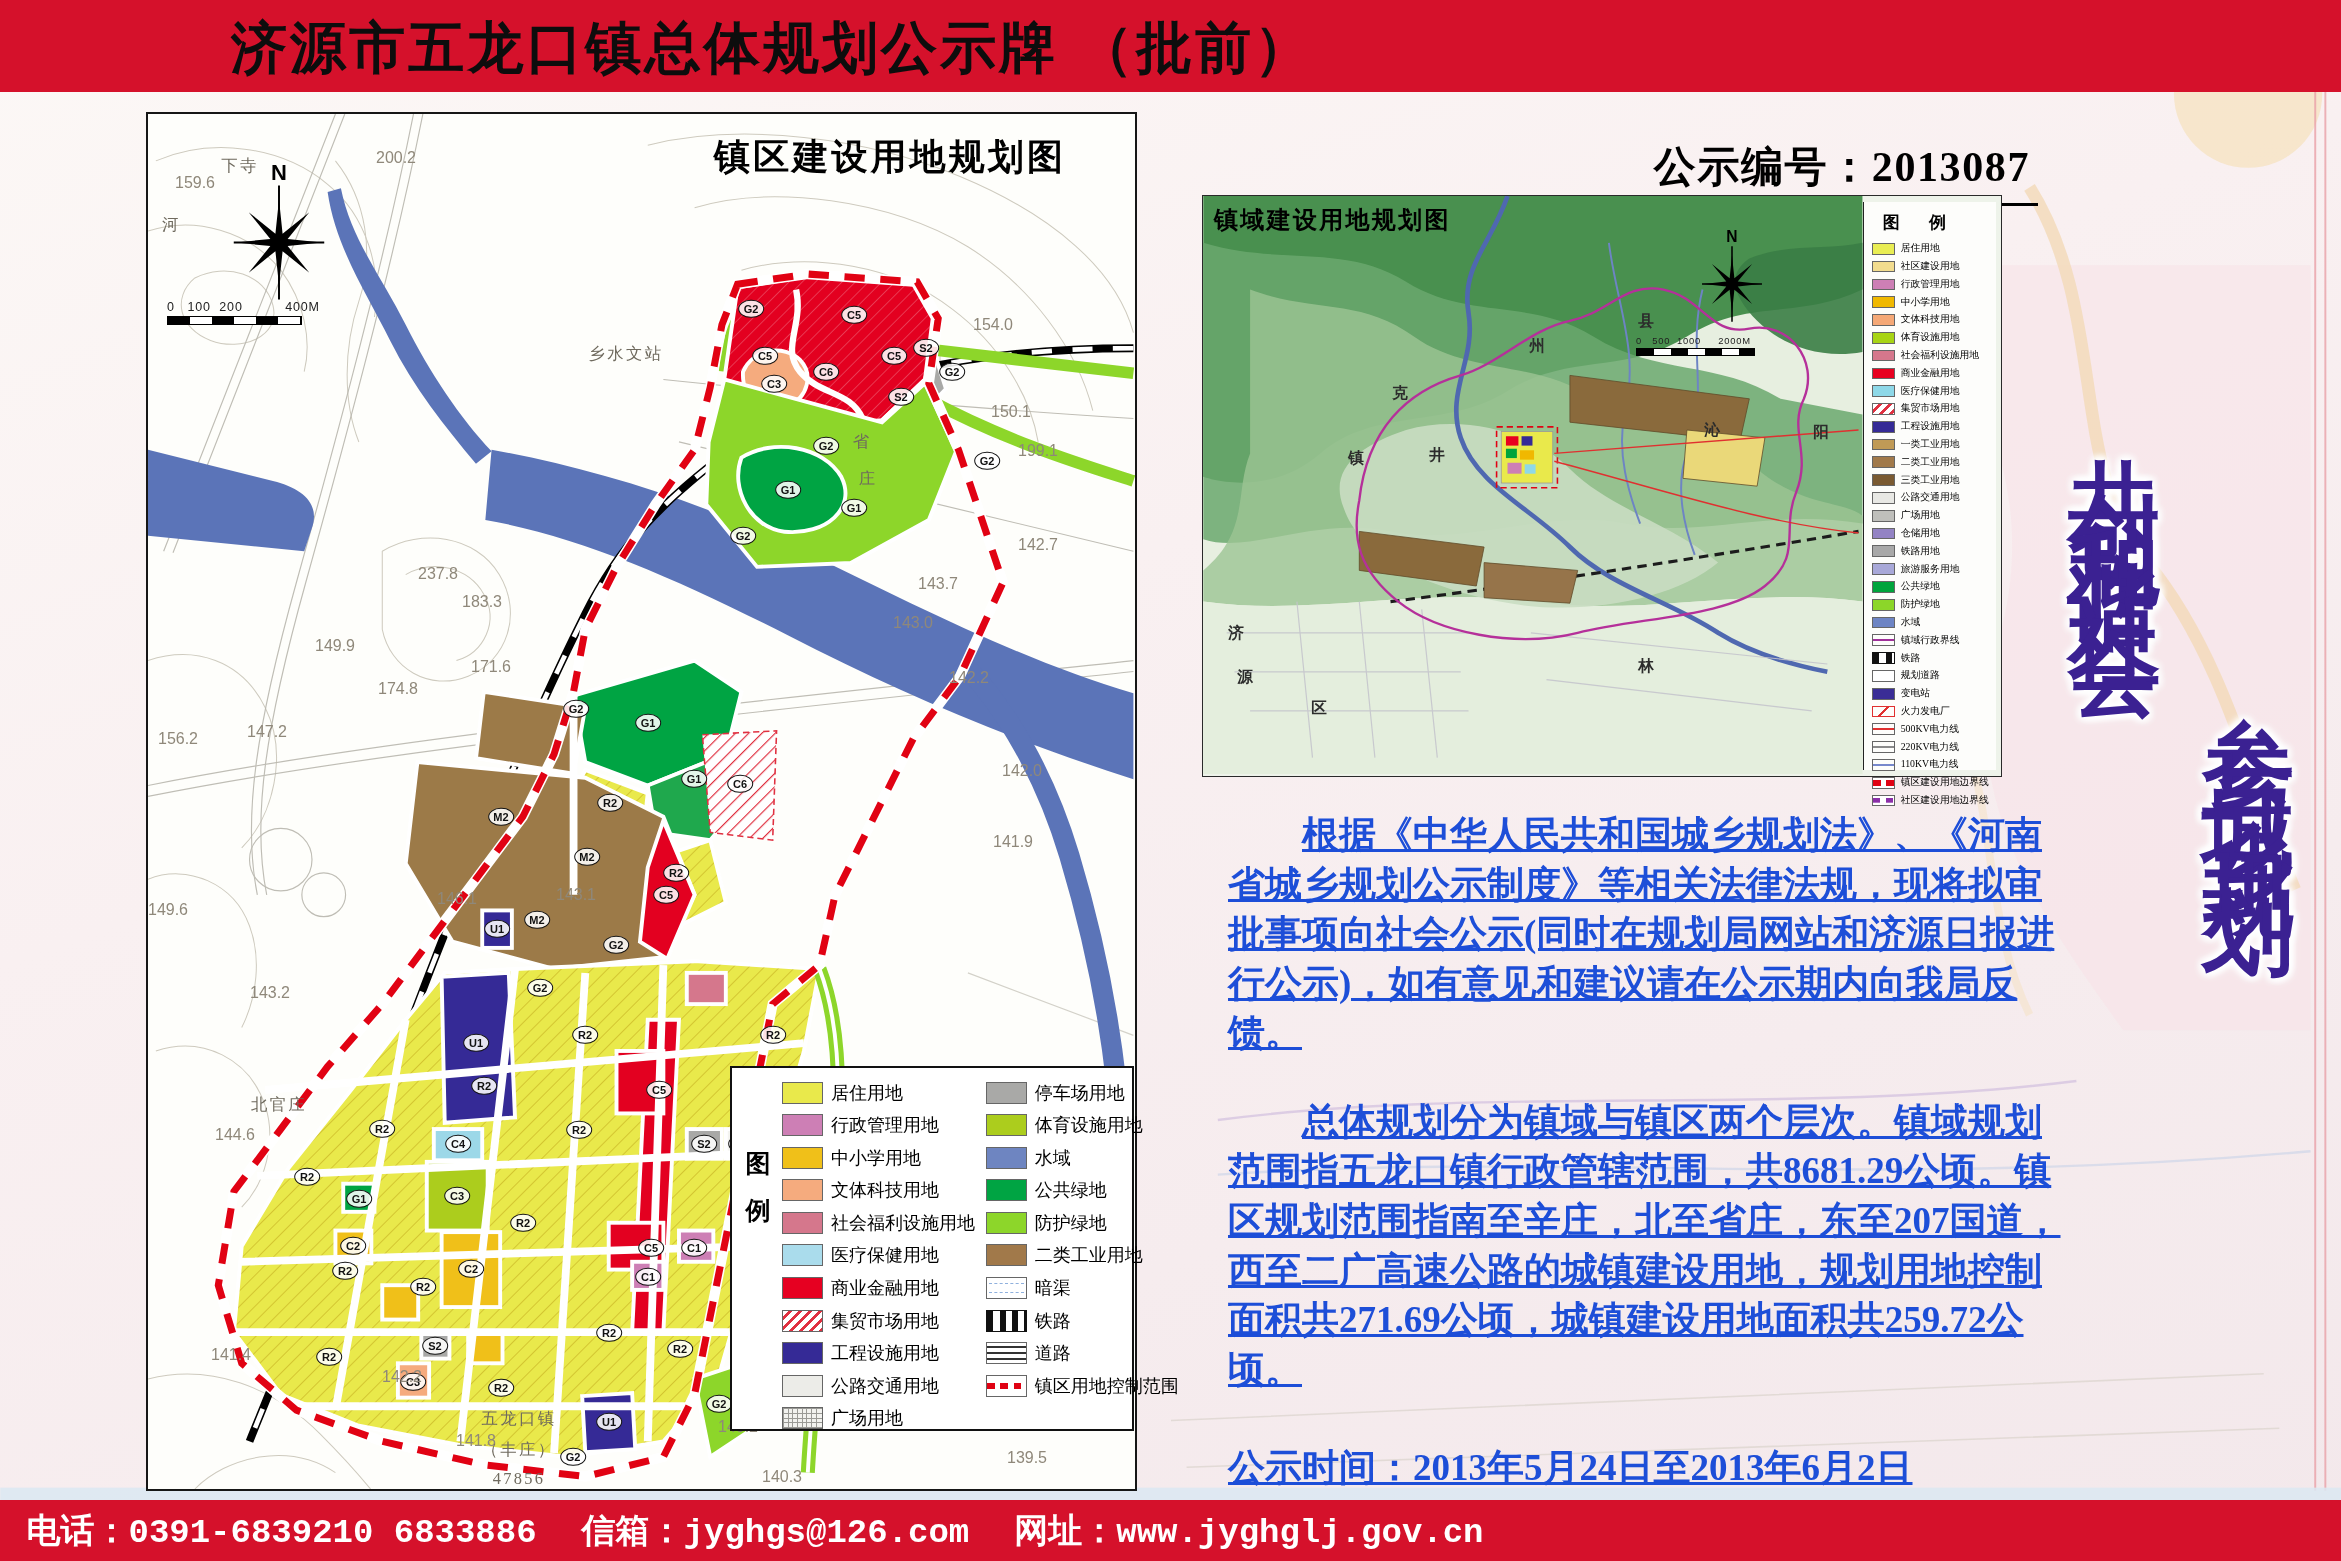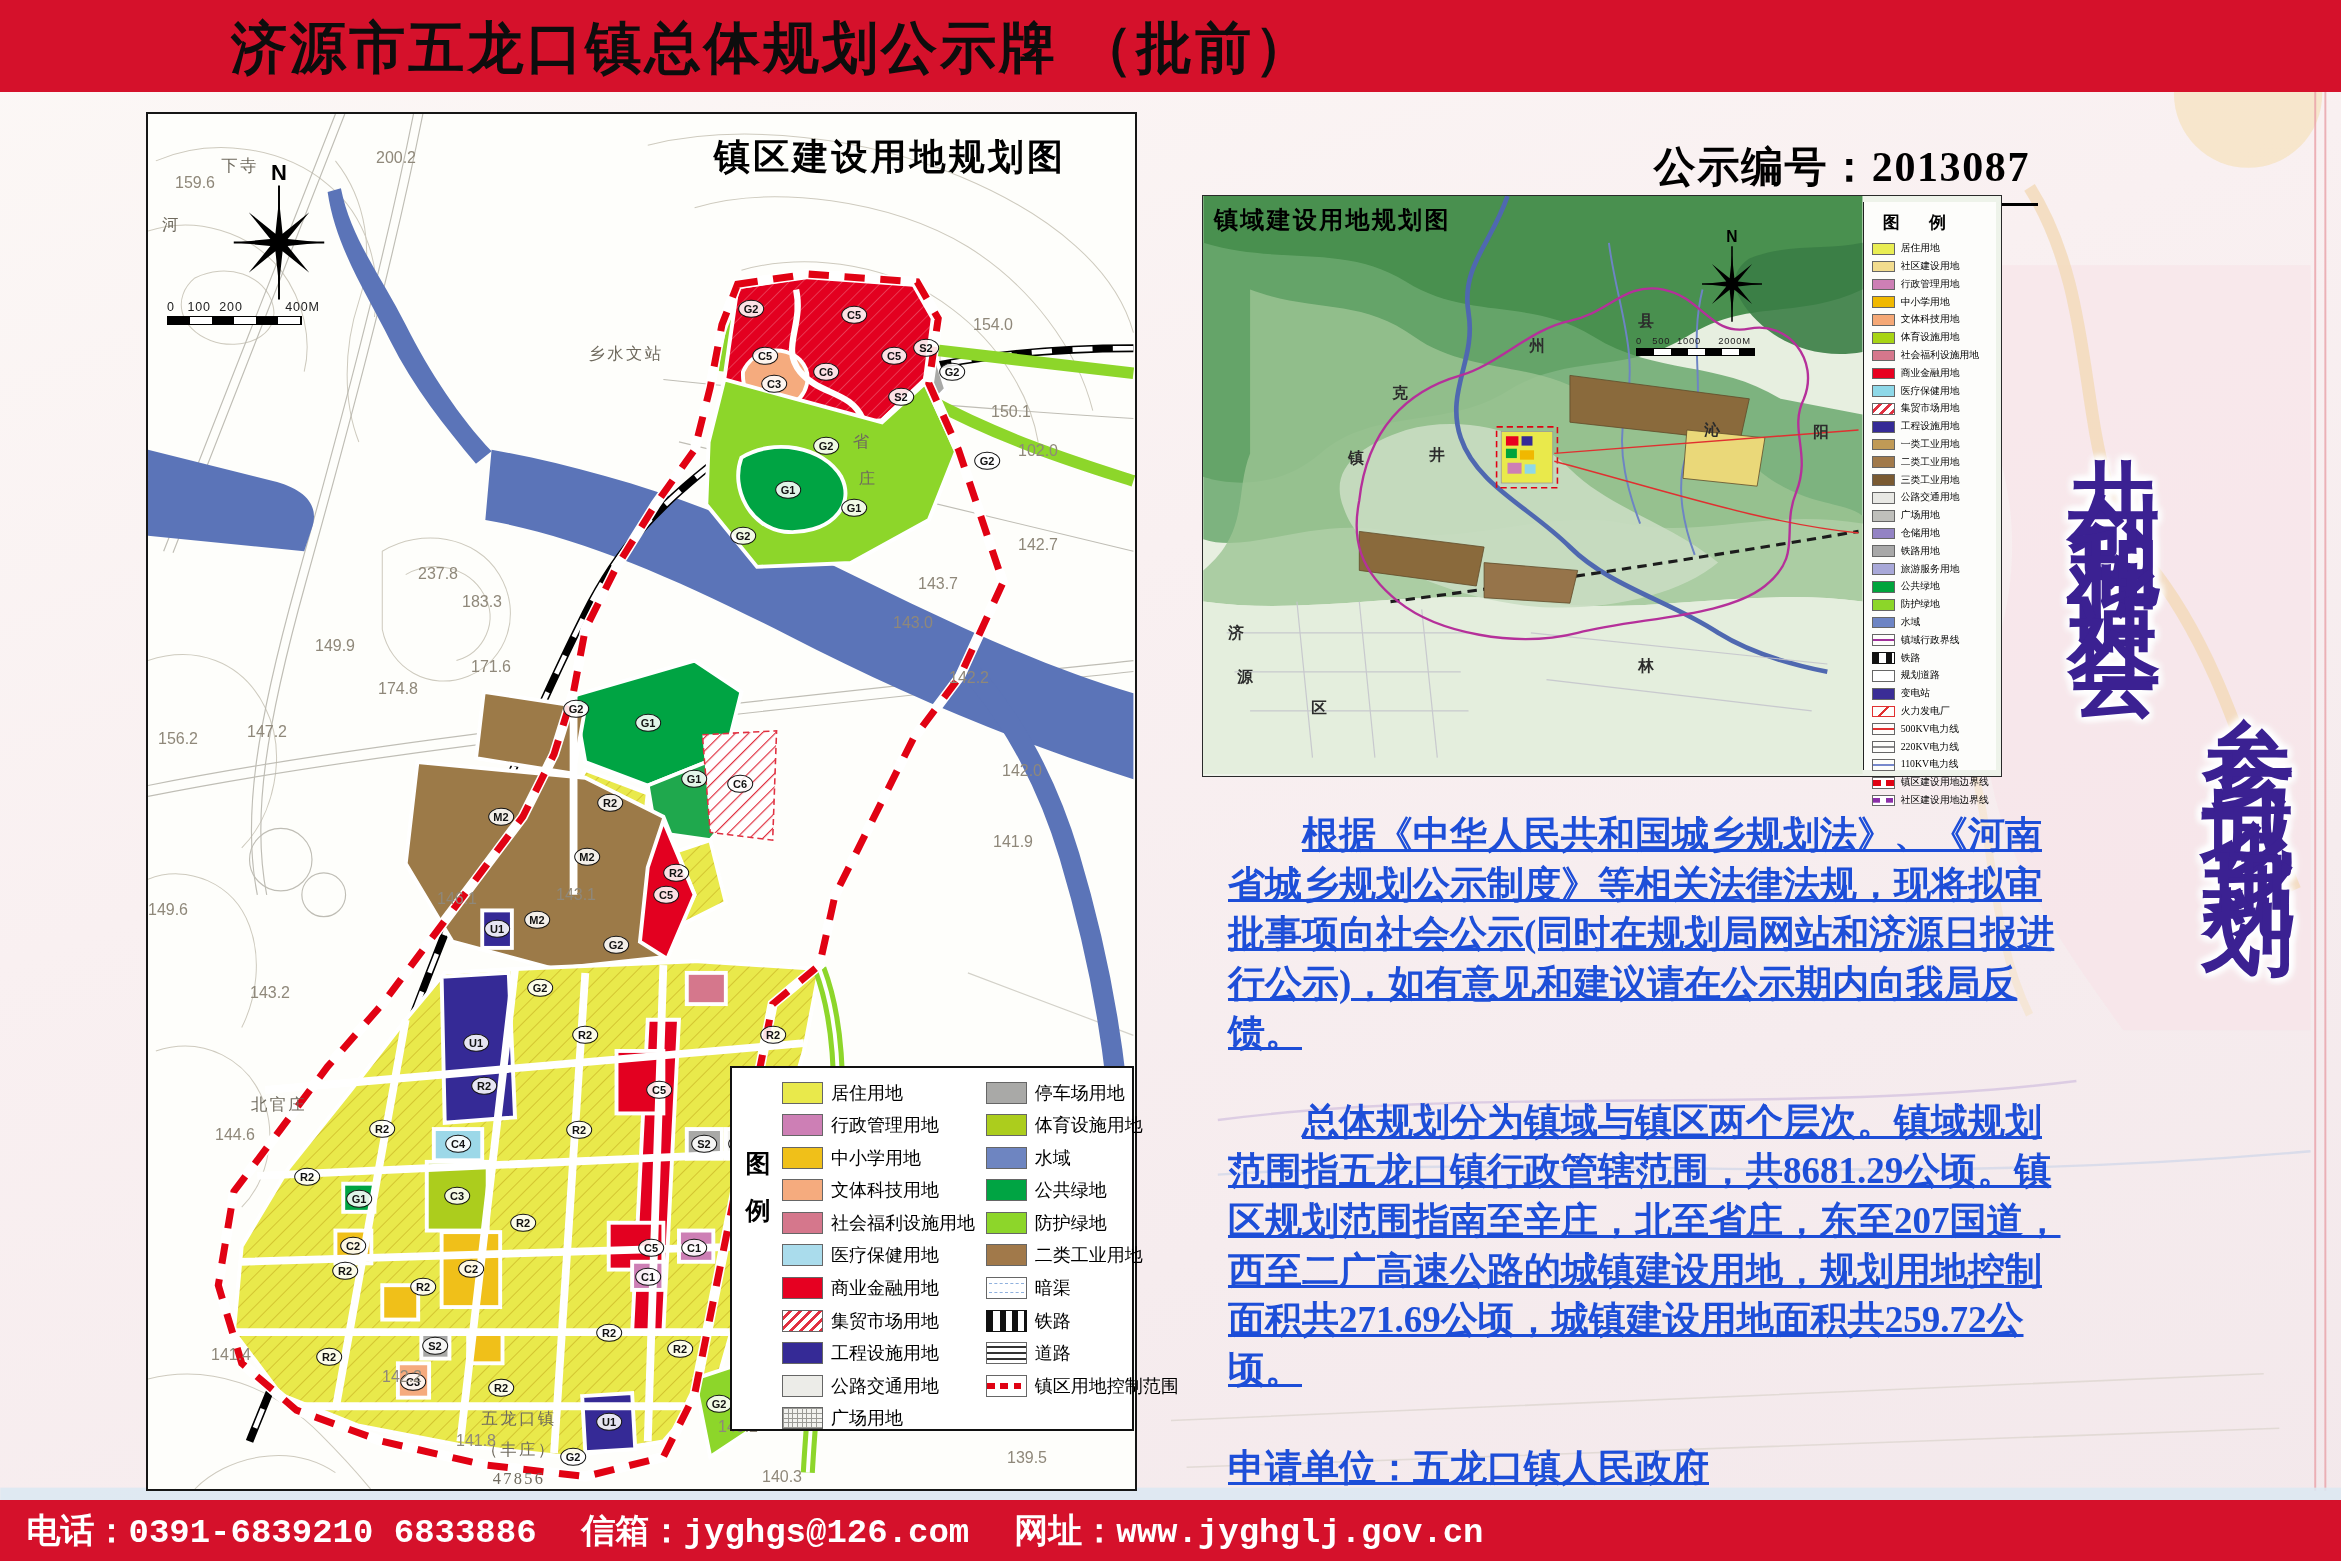--- a/index.html
+++ b/index.html
@@ -306,21 +306,21 @@
       <span class="zcode" style="left: 660px; top: 1001px;">G2</span>
       <span class="zcode" style="left: 639px; top: 1110px;">R2</span>
       <span class="zcode" style="left: 425px; top: 1343px;">G2</span>
       <span class="elev" style="left: 47px; top: 69px;">159.6</span>
       <span class="elev" style="left: 248px; top: 44px;">200.2</span>
       <span class="elev" style="left: 290px; top: 428px; margin-top: 32px;">237.8</span>
       <span class="elev" style="left: 334px; top: 488px;">183.3</span>
       <span class="elev" style="left: 343px; top: 553px;">171.6</span>
       <span class="elev" style="left: 250px; top: 575px;">174.8</span>
       <span class="elev" style="left: 845px; top: 211px;">154.0</span>
-      <span class="elev" style="left: 890px; top: 337px;">102.0</span>
+      <span class="elev" style="left: 890px; top: 337px;">199.1</span>
       <span class="elev" style="left: 863px; top: 298px;">150.1</span>
       <span class="elev" style="left: 790px; top: 470px;">143.7</span>
       <span class="elev" style="left: 765px; top: 509px;">143.0</span>
       <span class="elev" style="left: 821px; top: 564px;">142.2</span>
       <span class="elev" style="left: 187px; top: 532px;">149.9</span>
       <span class="elev" style="left: 30px; top: 625px;">156.2</span>
       <span class="elev" style="left: 119px; top: 618px;">147.2</span>
       <span class="elev" style="left: 309px; top: 785px;">146.1</span>
       <span class="elev" style="left: 428px; top: 781px;">143.1</span>
       <span class="elev" style="left: 890px; top: 431px;">142.7</span>
@@ -654,21 +654,20 @@
           <span class="lg-label">社区建设用地边界线</span>
         </div>
       </div>
   </div>
 </div>
 
 <div class="abs bodytext" style="z-index:1;">
   <p>根据《中华人民共和国城乡规划法》、《河南省城乡规划公示制度》等相关法律法规，现将拟审批事项向社会公示(同时在规划局网站和济源日报进行公示)，如有意见和建议请在公示期内向我局反馈。</p>
   <p class="p2">总体规划分为镇域与镇区两个层次。镇域规划范围指五龙口镇行政管辖范围，共8681.29公顷。镇区规划范围指南至辛庄，北至省庄，东至207国道，西至二广高速公路的城镇建设用地，规划用地控制面积共271.69公顷，城镇建设用地面积共259.72公顷。</p>
   <div class="applicant">
-    <div>申请单位：五龙口镇人民政府</div>
     <div>公示时间：2013年5月24日至2013年6月2日</div>
   </div>
 </div>
 
 <div class="abs slogan s1" style="z-index:1;">共创和谐社会</div>
 <div class="abs slogan s2" style="z-index:1;">参与城乡规划</div>
 
 <div class="abs band bottom" style="z-index:2;">
   <div class="footer-text">
     <span class="seg">电话：0391-6839210 6833886</span>

